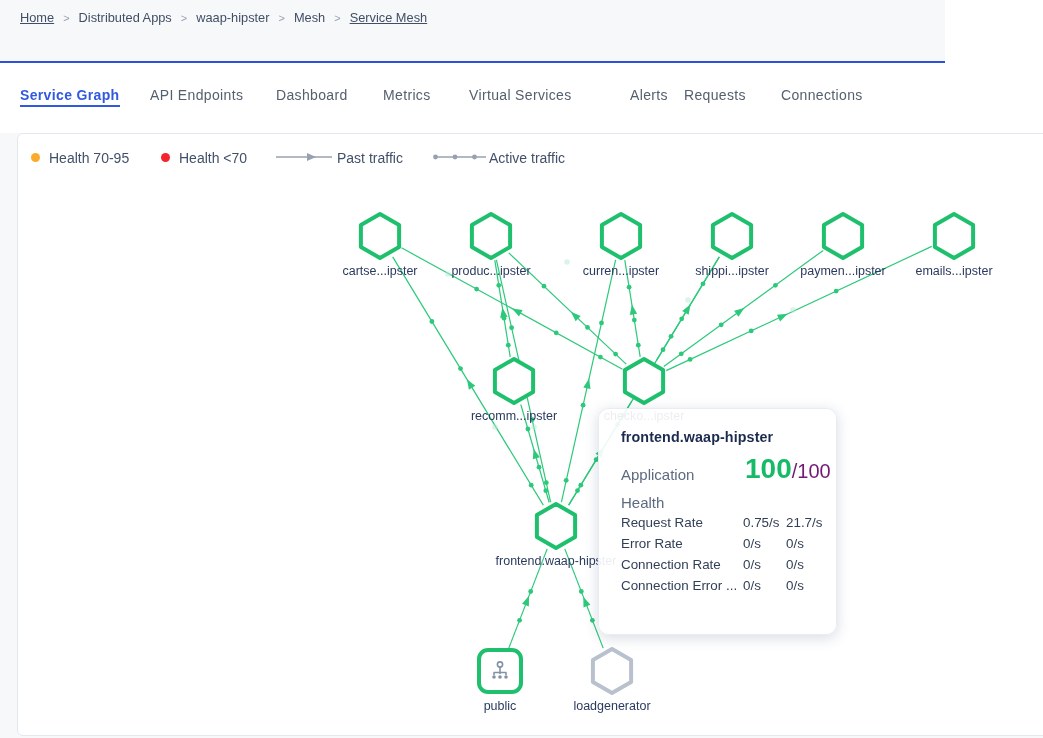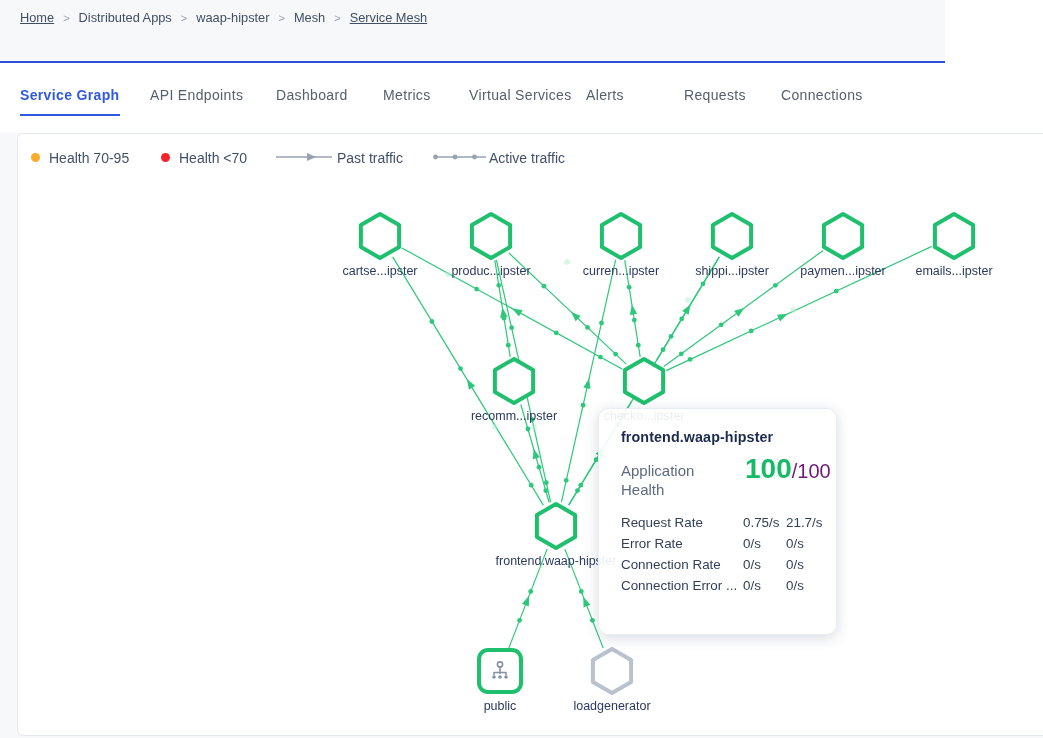--- a/index.html
+++ b/index.html
@@ -6,32 +6,32 @@
   font-family:"Liberation Sans", sans-serif; }
 .hdr { position:absolute; left:0; top:0; width:945px; height:63px;
   background:#f7f8f9; border-bottom:2px solid #2b51db; }
 .crumbs { position:absolute; left:20px; top:10px; font-size:12.8px; color:#414f66;
   display:flex; align-items:center; }
 .crumbs .sep { color:#97a1b0; margin:0 9px; font-size:11px; }
 .crumbs .u { text-decoration:underline; }
 .title { position:absolute; left:20px; top:30px; font-size:19px; color:#1f2d4e; }
 .tabs { position:absolute; left:0; top:65px; width:1043px; height:68px; background:#fff; }
 .tab { position:absolute; top:22px; font-size:14px; letter-spacing:0.35px; color:#55606e; white-space:nowrap; }
-.tab.active { color:#3059e0; font-weight:bold; padding-bottom:11px; border-bottom:2.5px solid #3059e0; }
+.tab.active { color:#3059e0; font-weight:bold; padding-bottom:2px; border-bottom:2.5px solid #3059e0; }
 .content { position:absolute; left:0; top:133px; width:1043px; height:605px; background:#f7f8fa; }
 .panel { position:absolute; left:17px; top:133px; width:1060px; height:603px;
   background:#fff; border:1px solid #e3e8ef; border-radius:6px; }
 .legend { position:absolute; left:0px; top:133px; width:1043px; height:48px; font-size:14px; color:#42506a; }
 .leg-item { position:absolute; top:17px; }
 .dot { position:absolute; top:20px; width:9px; height:9px; border-radius:50%; }
 .tip { position:absolute; left:598px; top:408px; width:239px; height:227px;
   background:rgba(255,255,255,0.91); border-radius:10px; border:1px solid rgba(222,230,240,0.7);
   box-shadow:0 3px 14px rgba(35,55,95,0.18); z-index:5; border-radius:10px; }
 .tip h3 { position:absolute; left:22px; top:20px; font-size:14.3px; color:#1b2a4e; letter-spacing:0.1px; }
-.apph { position:absolute; left:22px; top:52px; font-size:15px; color:#5d6b80; line-height:19px; width:110px; }
+.apph { position:absolute; left:22px; top:52px; font-size:15px; color:#5d6b80; line-height:28px; width:110px; }
 .score { position:absolute; left:146px; top:44px; }
 .score b { font-size:28px; color:#16ba67; font-weight:bold; }
 .score span { font-size:20px; color:#701a75; }
 .tbl { position:absolute; left:22px; top:103px; width:205px; font-size:13.4px; color:#323f57; }
 .tbl .r { display:flex; height:21px; align-items:center; }
 .tbl .r span:nth-child(1) { width:122px; }
 .tbl .r span:nth-child(2) { width:43px; }
 .tbl .hd { color:#9aa5b3; }
 </style></head>
 <body>
@@ -47,21 +47,21 @@
       <span class="sep">&gt;</span>
       <span class="u">Service Mesh</span>
     </div>
 </div>
 <div class="tabs">
   <span class="tab active" style="left:20px;">Service Graph</span>
   <span class="tab" style="left:150px;">API Endpoints</span>
   <span class="tab" style="left:276px;">Dashboard</span>
   <span class="tab" style="left:383px;">Metrics</span>
   <span class="tab" style="left:469px;">Virtual Services</span>
-  <span class="tab" style="left:586px;">Alerts</span>
+  <span class="tab" style="left:630px;">Alerts</span>
   <span class="tab" style="left:684px;">Requests</span>
   <span class="tab" style="left:781px;">Connections</span>
 </div>
 <div class="content"></div>
 <div class="panel"></div>
 <div class="legend">
   <div class="dot" style="left:31px; background:#fbab2c;"></div>
   <div class="leg-item" style="left:49px;">Health 70-95</div>
   <div class="dot" style="left:161px; background:#f5242c;"></div>
   <div class="leg-item" style="left:179px;">Health &lt;70</div>

